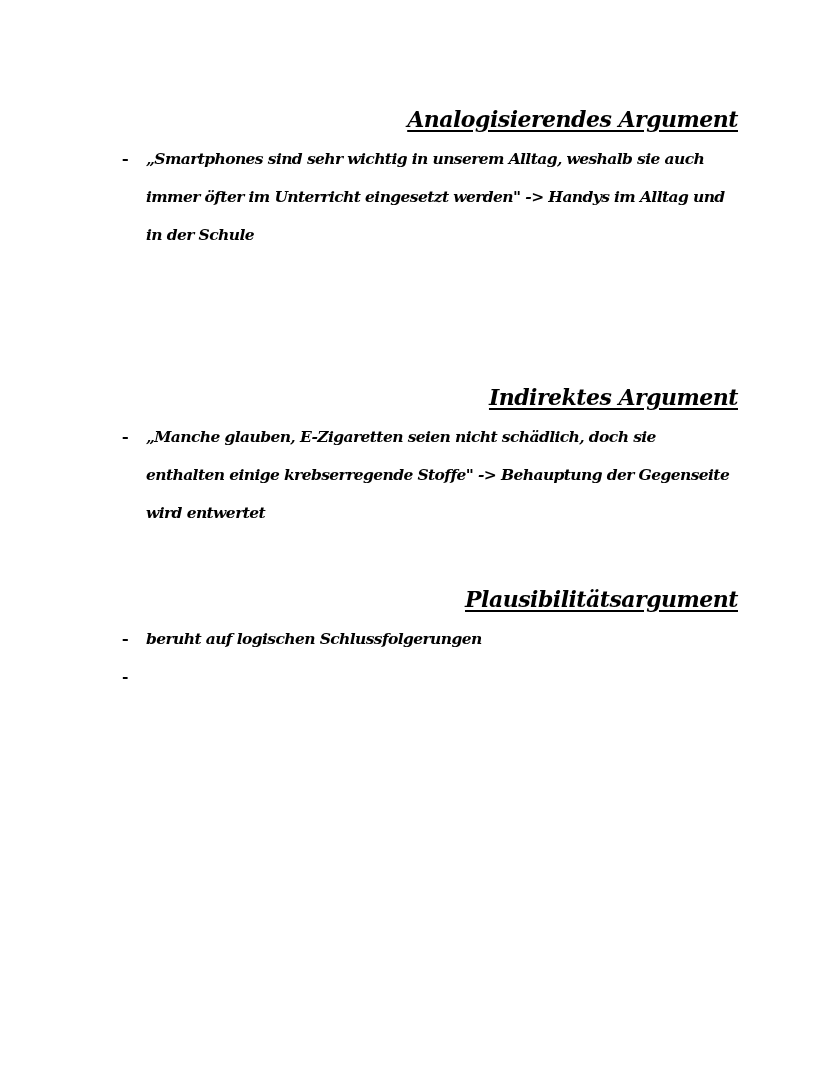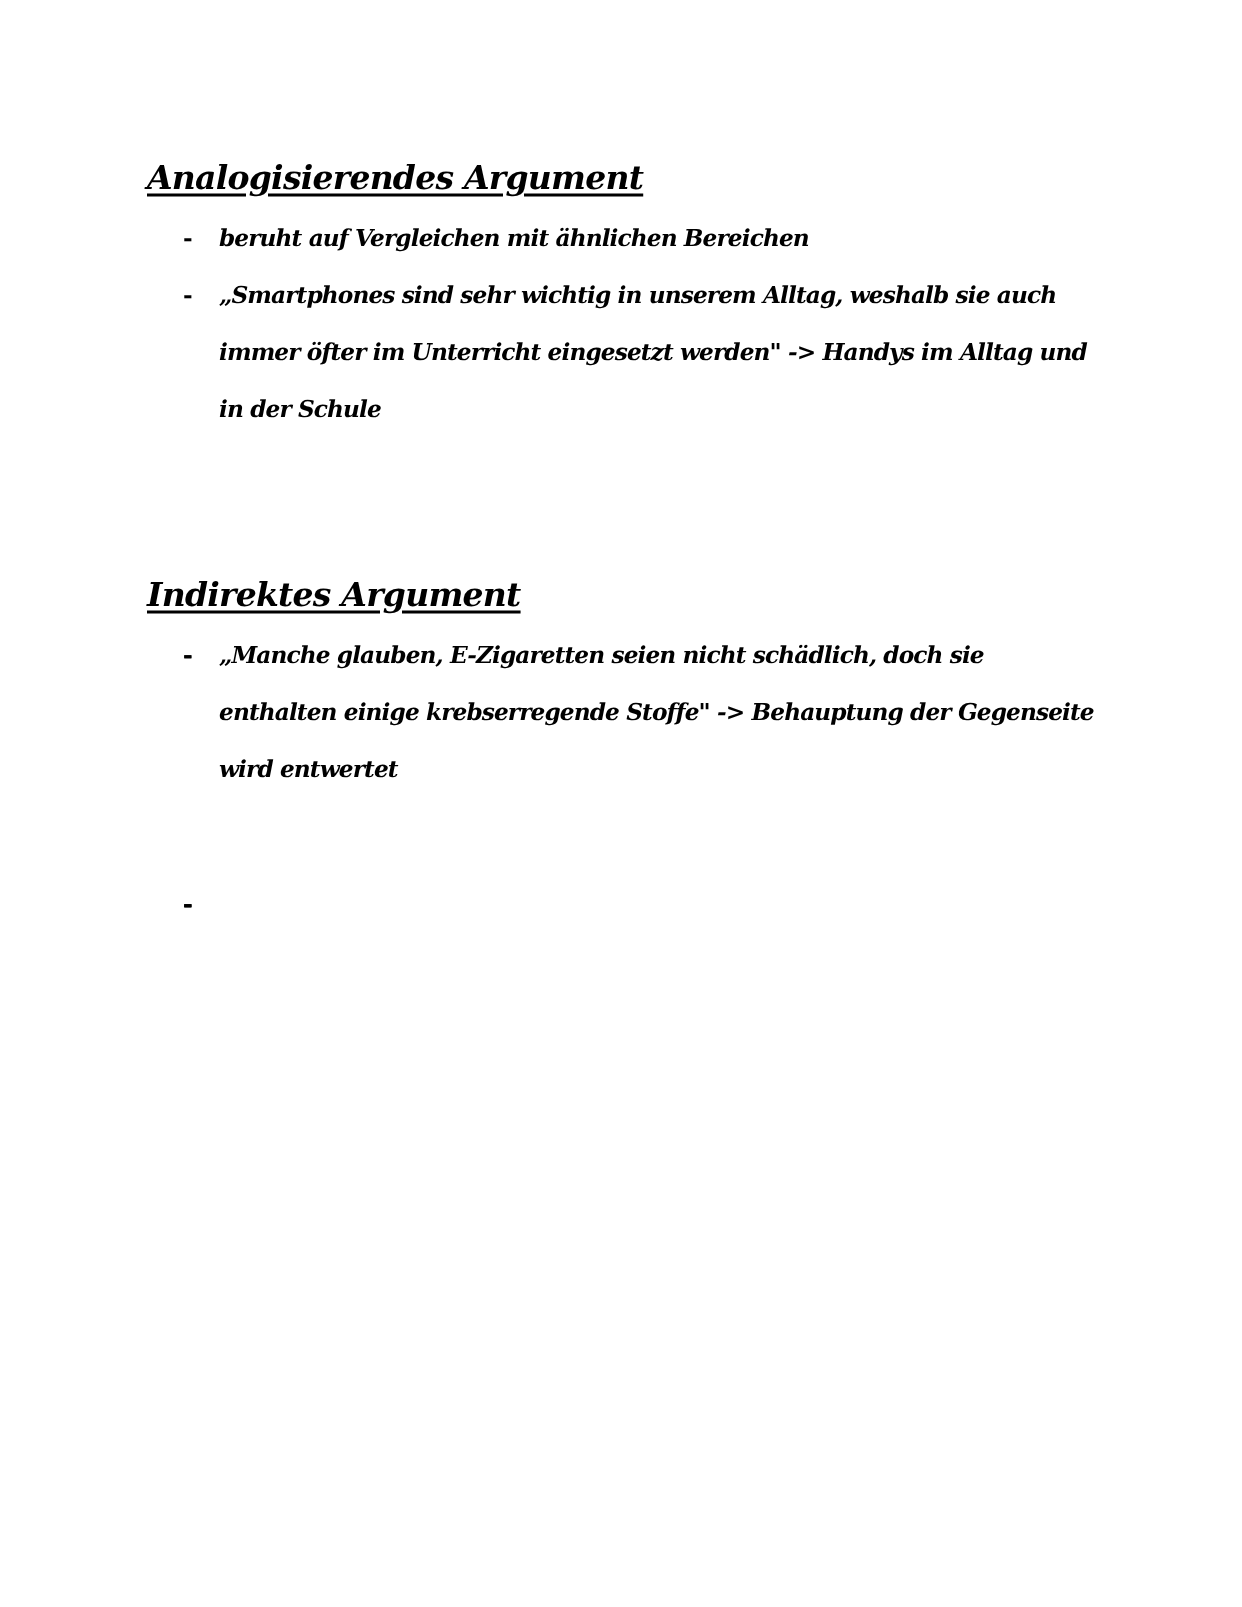--- a/index.html
+++ b/index.html
@@ -9,21 +9,21 @@
       color: #000000;
     }
     .page { position: absolute; left: 0; top: 0; width: 828px; height: 1071px; }
     .section { position: absolute; left: 98px; width: 640px; }
     .heading {
       font-family: "DejaVu Serif", serif;
       font-style: italic; font-weight: bold;
       font-size: 22px; line-height: 30px;
       text-decoration: underline; text-underline-offset: 3px;
       letter-spacing: -0.5px;
-      margin: 0 0 6px 0; white-space: nowrap;
+      margin: 0 0 6px 0; white-space: nowrap; text-align: right;
     }
     ul.items { list-style: none; margin: 0; padding: 0; }
     ul.items li {
       position: relative; padding-left: 48px;
       font-family: "DejaVu Serif", serif;
       font-style: italic; font-weight: bold;
       font-size: 15.5px; line-height: 38px;
       letter-spacing: -0.6px;
     }
     .dash {
@@ -34,21 +34,20 @@
 </head>
 <body>
 
 <div class="page">
 
   <div class="section" style="top:104px;">
     <div class="heading">Analogisierendes Argument</div>
     <ul class="items">
       <li>
         <span class="dash">-</span>
-        <span>beruht auf Vergleichen mit ähnlichen Bereichen</span>
       </li>
       <li>
         <span class="dash">-</span>
         <span>„Smartphones sind sehr wichtig in unserem Alltag, weshalb sie auch immer öfter im Unterricht eingesetzt werden" -&gt; Handys im Alltag und in der Schule</span>
       </li>
     </ul>
   </div>
 
   <div class="section" style="top:344px;margin-top:38px;">
     <div class="heading">Indirektes Argument</div>
@@ -57,26 +56,28 @@
         <span class="dash">-</span>
       </li>
       <li>
         <span class="dash">-</span>
         <span>„Manche glauben, E-Zigaretten seien nicht schädlich, doch sie enthalten einige krebserregende Stoffe" -&gt; Behauptung der Gegenseite wird entwertet</span>
       </li>
     </ul>
   </div>
 
   <div class="section" style="top:584px;">
+    <div class="heading">Plausibilitätsargument</div>
     <ul class="items">
       <li>
         <span class="dash">-</span>
       </li>
       <li>
         <span class="dash">-</span>
+        <span>beruht auf logischen Schlussfolgerungen</span>
       </li>
       <li>
         <span class="dash">-</span>
       </li>
     </ul>
   </div>
 
 </div>
 
 </body></html>

